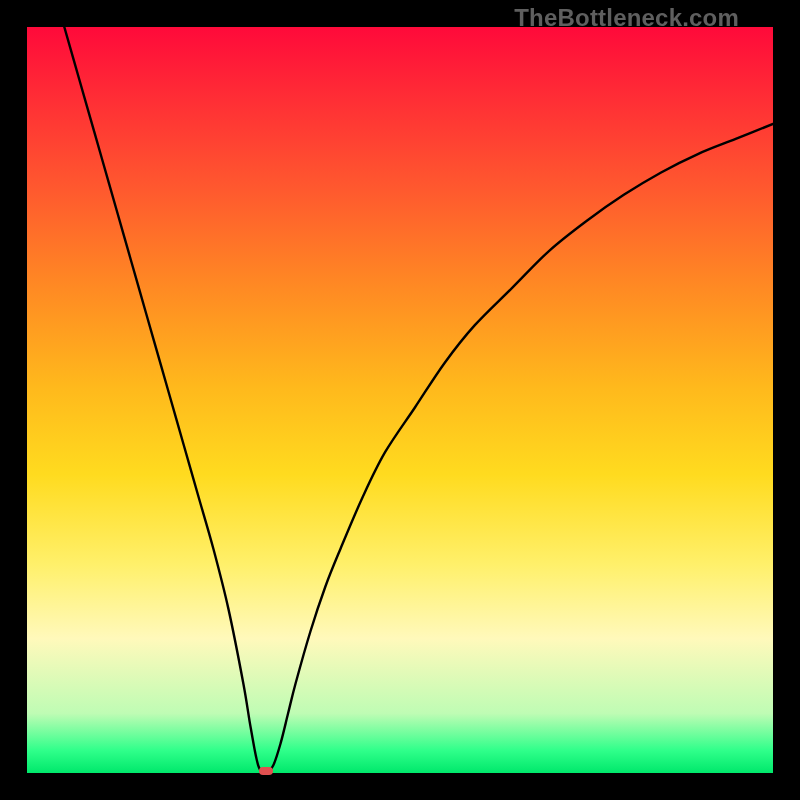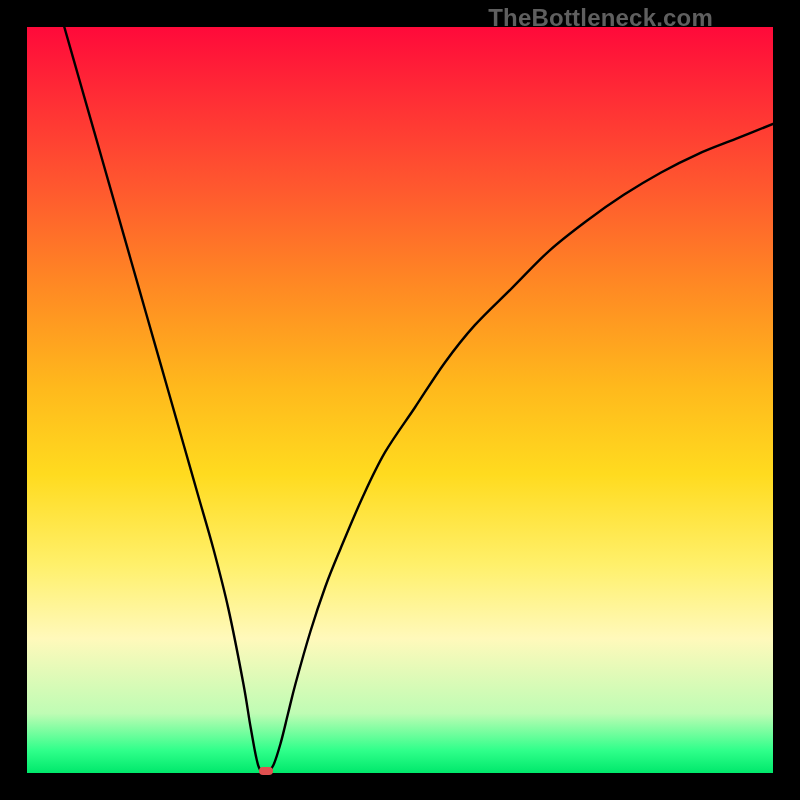--- a/index.html
+++ b/index.html
@@ -11,20 +11,21 @@
     overflow: hidden;
     font-family: Arial, Helvetica, sans-serif;
   }
   .frame {
     position: absolute;
     top: 0;
     left: 0;
     width: 733px;
     height: 800px;
     background: #000000;
+    padding-left: 26px;
   }
   .plot-area {
     position: absolute;
     top: 27px;
     left: 27px;
     width: 746px;
     height: 746px;
     background: linear-gradient(to bottom,
       #ff0a3a 0%,
       #ff2f35 10%,

